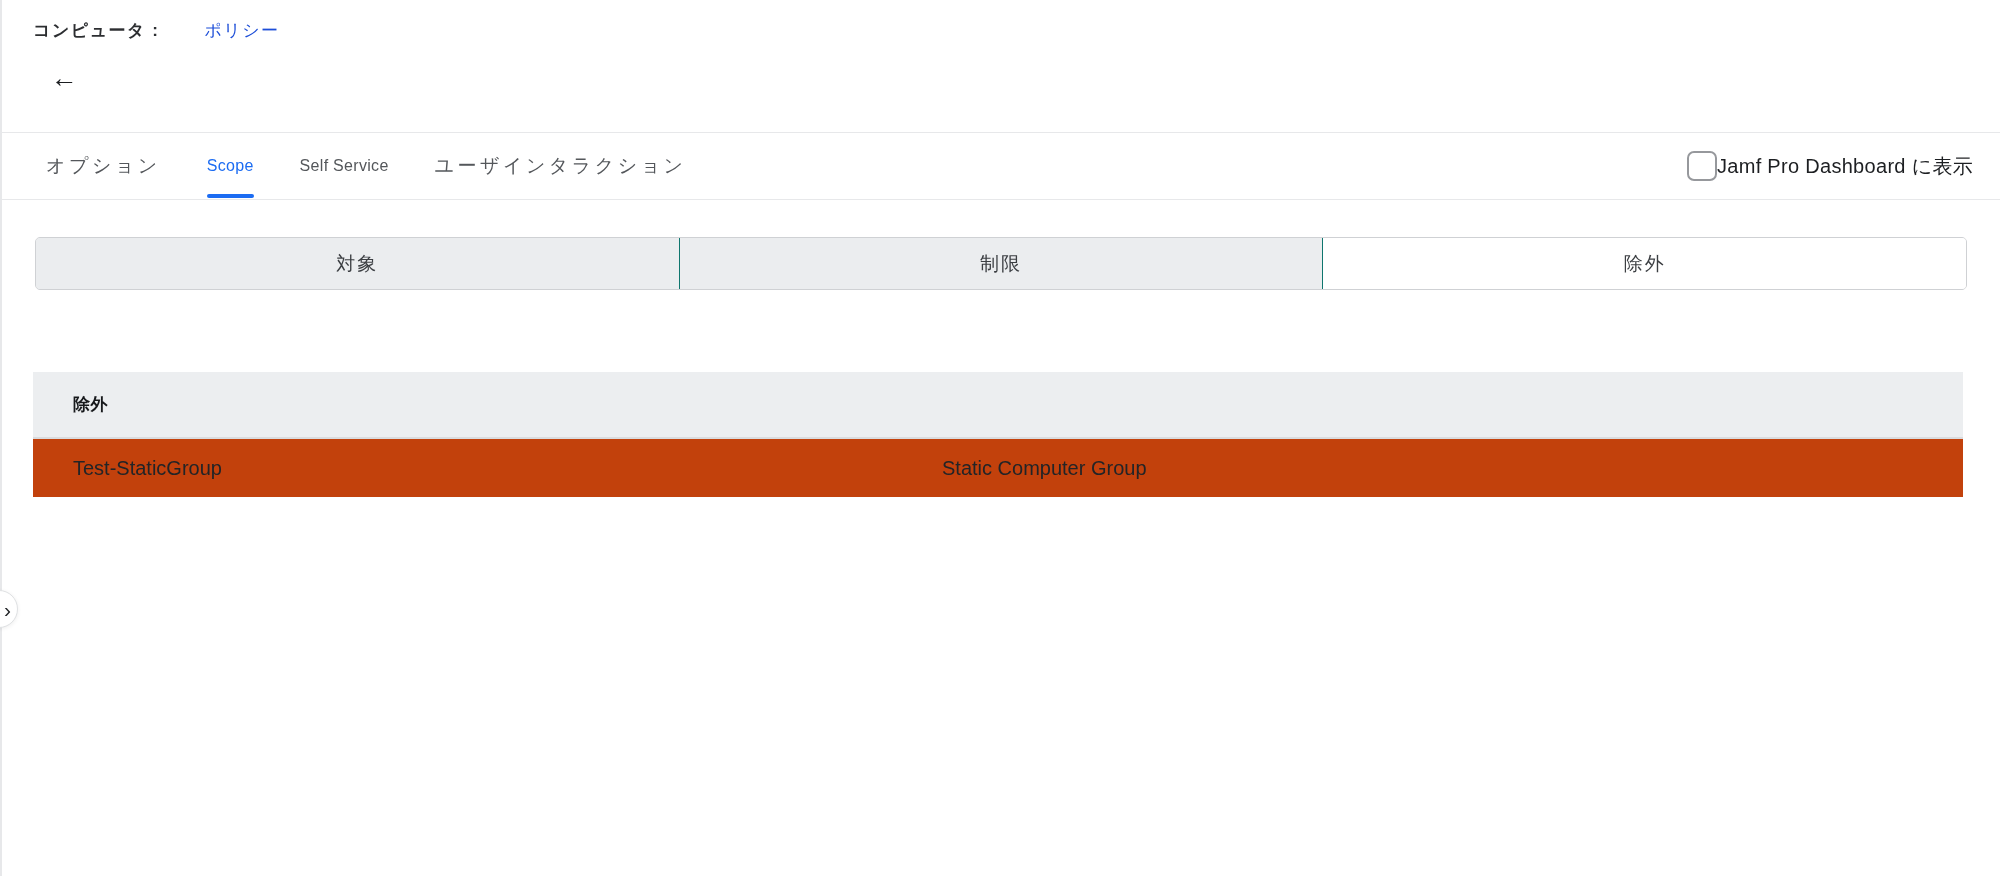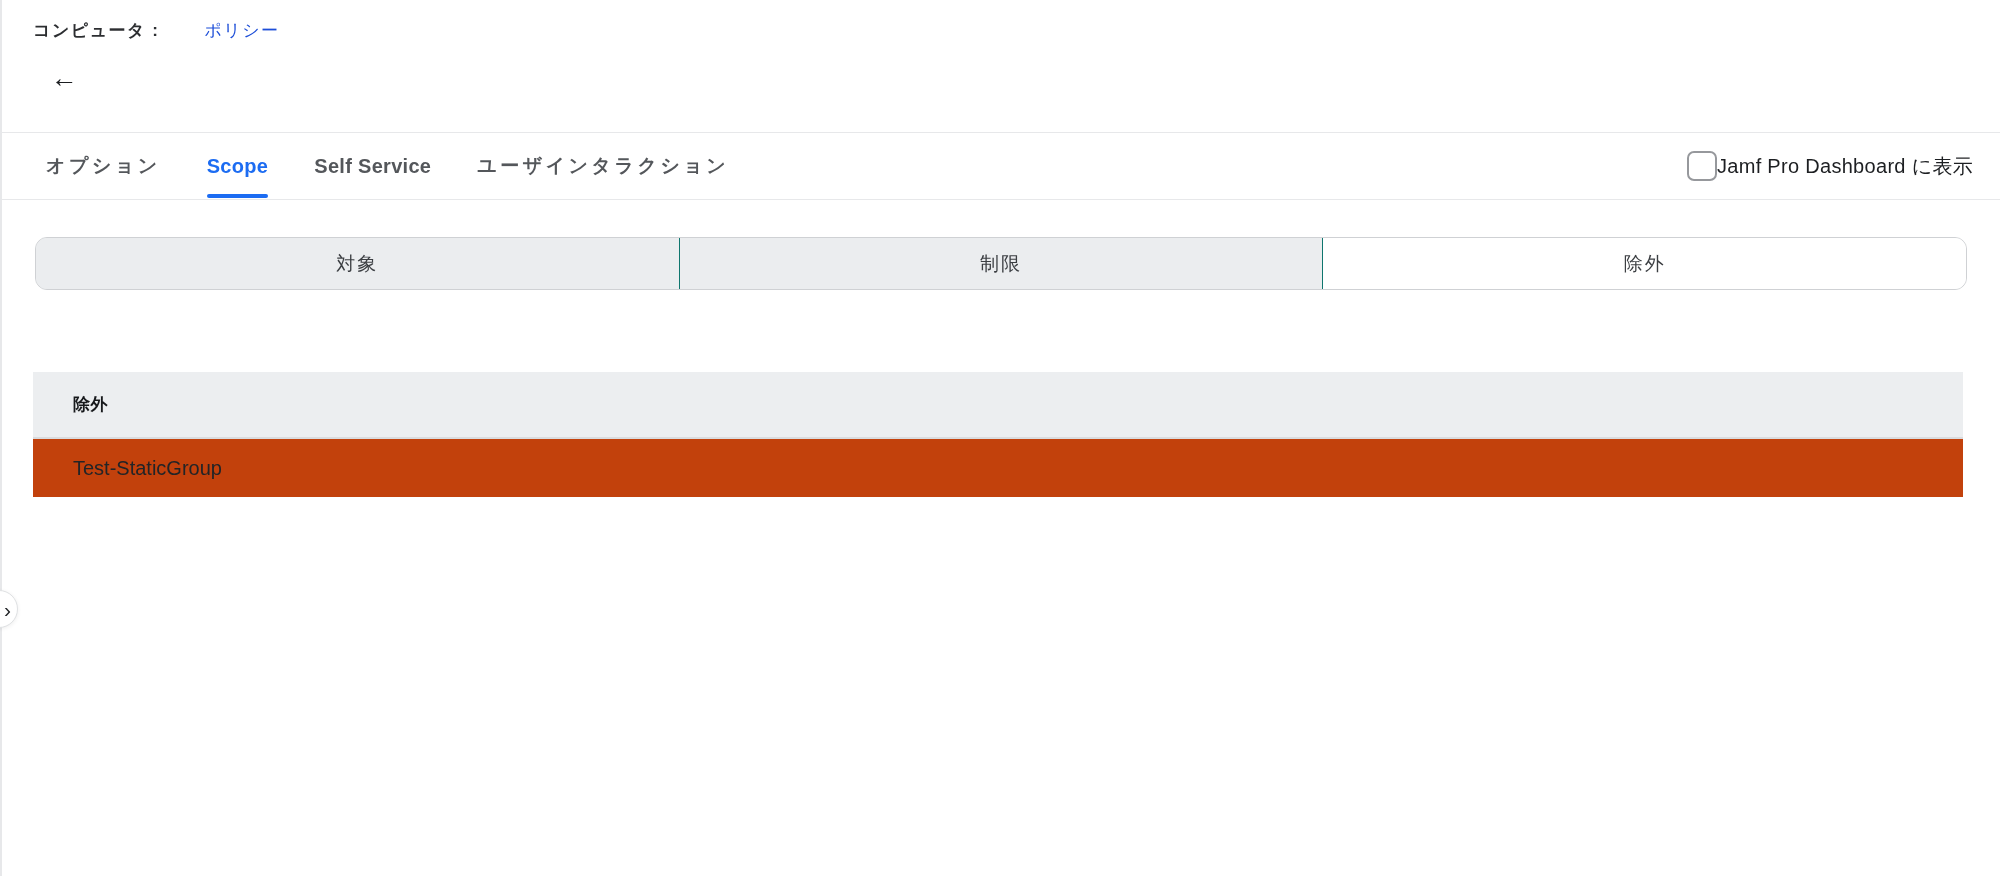--- a/index.html
+++ b/index.html
@@ -38,44 +38,44 @@
   
   .tab-bar {
     height:67px; border-bottom:1px solid #e7e8ea;
     display:flex; align-items:stretch; padding-left:46px;
   }
   .tab {
     background:none; border:none; cursor:pointer;
     display:flex; align-items:center; height:100%;
     margin-right:46px; position:relative;
     font-family:"Liberation Sans", sans-serif;
-    font-size:19px; color:#54575b;font-weight:bold;
+    font-size:19px; color:#54575b;
   }
   .tab--jp { letter-spacing:3.5px; }
-  .tab--latin { font-size:20px; letter-spacing:0.3px; }
+  .tab--latin { font-size:16px; letter-spacing:0.3px; }
   .tab--active { color:#1c6cf2; }
   .tab--active::after {
     content:""; position:absolute; left:0; right:0; bottom:1px;
     height:4px; background:#1c6cf2; border-radius:2px;
   }
   .dashboard-toggle {
     margin-left:auto; margin-right:27px;
     display:flex; align-items:center; cursor:pointer;
   }
   .checkbox-box {
     width:30px; height:30px; border:2px solid #96989c; border-radius:7px;
     background:#fff;
   }
   .dashboard-toggle-label { font-size:20px; color:#1d1f22; letter-spacing:0.3px; }
 
   
   .segment-control {
     display:flex; width:1932px; height:53px;
     margin:37px 0 0 35px;
-    border:1px solid #cfd1d4; border-radius:12px; overflow:hidden;
+    border:1px solid #cfd1d4; border-radius:5px; overflow:hidden;
     background:#ebedef;
   }
   .segment {
     flex:1 1 0; border:none; cursor:pointer;
     display:flex; align-items:center; justify-content:center;
     background:#ebedef; font-family:"Liberation Sans", sans-serif;
     font-size:19px; color:#3b3e42; letter-spacing:2px;
   }
   .segment + .segment { border-left:1px solid #0f766e; }
   .segment--selected { background:#ffffff; }
@@ -140,19 +140,20 @@
     <button class="segment">制限</button>
     <button class="segment segment--selected">除外</button>
   </div>
 
   <div class="exclusions-table">
     <div class="table-header-row">
       <div class="cell col-name">除外</div>
     </div>
     <div class="table-row">
       <div class="cell col-name">Test-StaticGroup</div>
+      <div class="cell col-type">Static Computer Group</div>
     </div>
   </div>
 </main>
 
 <button class="sidebar-expander">
   <span>›</span>
 </button>
 
 </body></html>

